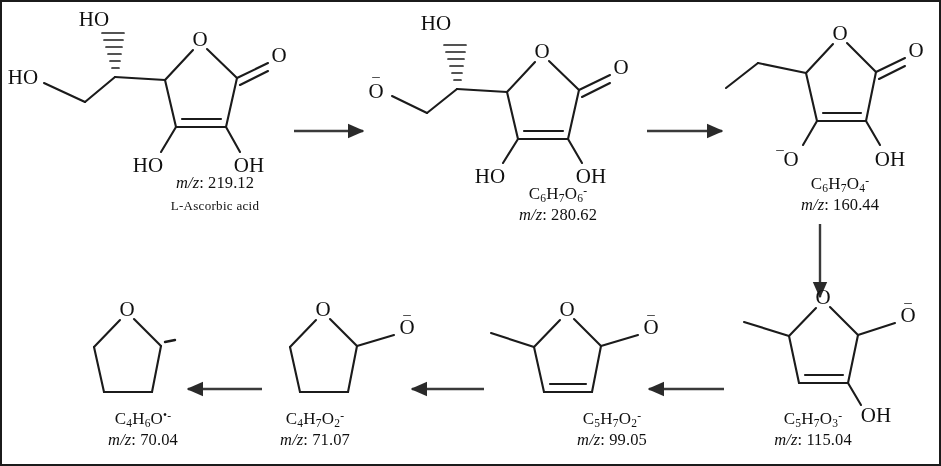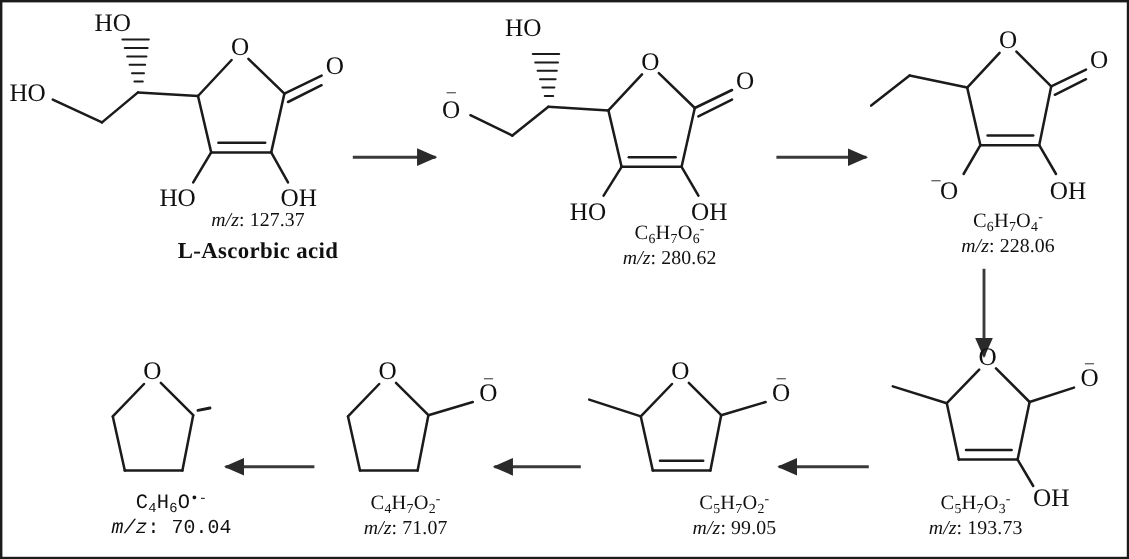--- a/index.html
+++ b/index.html
@@ -48,23 +48,22 @@
     vertical-align: 0.45em;
   }
   .mz {
     font-size: 16.5px;
     letter-spacing: 0.1px;
   }
   .mz .it {
     font-style: italic;
   }
   .cname {
-    font-size: 19px;
+    font-size: 13px;
     letter-spacing: 0.3px;
-    font-weight: bold;
   }
 </style>
 </head>
 <body>
 
 <div id="canvas">
 
   <svg class="scheme-svg" viewBox="0 0 941 466">
     <defs>
       <marker id="arrowR" viewBox="0 0 10 10" refX="9.2" refY="5" markerWidth="7" markerHeight="7" orient="auto-start-reverse">
@@ -235,47 +234,47 @@
 
       <text x="321" y="314">O</text>
       <text x="405" y="332">O</text>
       <text x="405" y="317" font-size="15">–</text>
 
       <text x="125" y="314">O</text>
     </g>
   </svg>
 
   <div class="label" style="left:143px; top:172px; width:140px;">
-    <div class="mz"><span class="it">m/z</span><span>: 127.37</span></div>
+    <div class="mz"><span class="it">m/z</span><span>: 219.12</span></div>
     <div class="cname" style="margin-top:6px;">L-Ascorbic acid</div>
   </div>
 
   <div class="label" style="left:486px; top:182px; width:140px;">
     <div class="formula">C<sub>6</sub>H<sub>7</sub>O<sub>6</sub><sup>-</sup></div>
     <div class="mz"><span class="it">m/z</span><span>: 280.62</span></div>
   </div>
 
   <div class="label" style="left:768px; top:172px; width:140px;">
     <div class="formula">C<sub>6</sub>H<sub>7</sub>O<sub>4</sub><sup>-</sup></div>
-    <div class="mz"><span class="it">m/z</span><span>: 228.06</span></div>
+    <div class="mz"><span class="it">m/z</span><span>: 160.44</span></div>
   </div>
 
   <div class="label" style="left:741px; top:407px; width:140px;">
     <div class="formula">C<sub>5</sub>H<sub>7</sub>O<sub>3</sub><sup>-</sup></div>
-    <div class="mz"><span class="it">m/z</span><span>: 193.73</span></div>
+    <div class="mz"><span class="it">m/z</span><span>: 115.04</span></div>
   </div>
 
   <div class="label" style="left:540px; top:407px; width:140px;">
     <div class="formula">C<sub>5</sub>H<sub>7</sub>O<sub>2</sub><sup>-</sup></div>
     <div class="mz"><span class="it">m/z</span><span>: 99.05</span></div>
   </div>
 
-  <div class="label" style="left:266px; top:407px; width:140px;">
+  <div class="label" style="left:243px; top:407px; width:140px;">
     <div class="formula">C<sub>4</sub>H<sub>7</sub>O<sub>2</sub><sup>-</sup></div>
     <div class="mz"><span class="it">m/z</span><span>: 71.07</span></div>
   </div>
 
-  <div class="label" style="left:71px; top:407px; width:140px;font-family:Liberation Mono, monospace;">
+  <div class="label" style="left:71px; top:407px; width:140px;">
     <div class="formula">C<sub>4</sub>H<sub>6</sub>O<sup>•-</sup></div>
     <div class="mz"><span class="it">m/z</span><span>: 70.04</span></div>
   </div>
 
 </div>
 
 </body></html>

